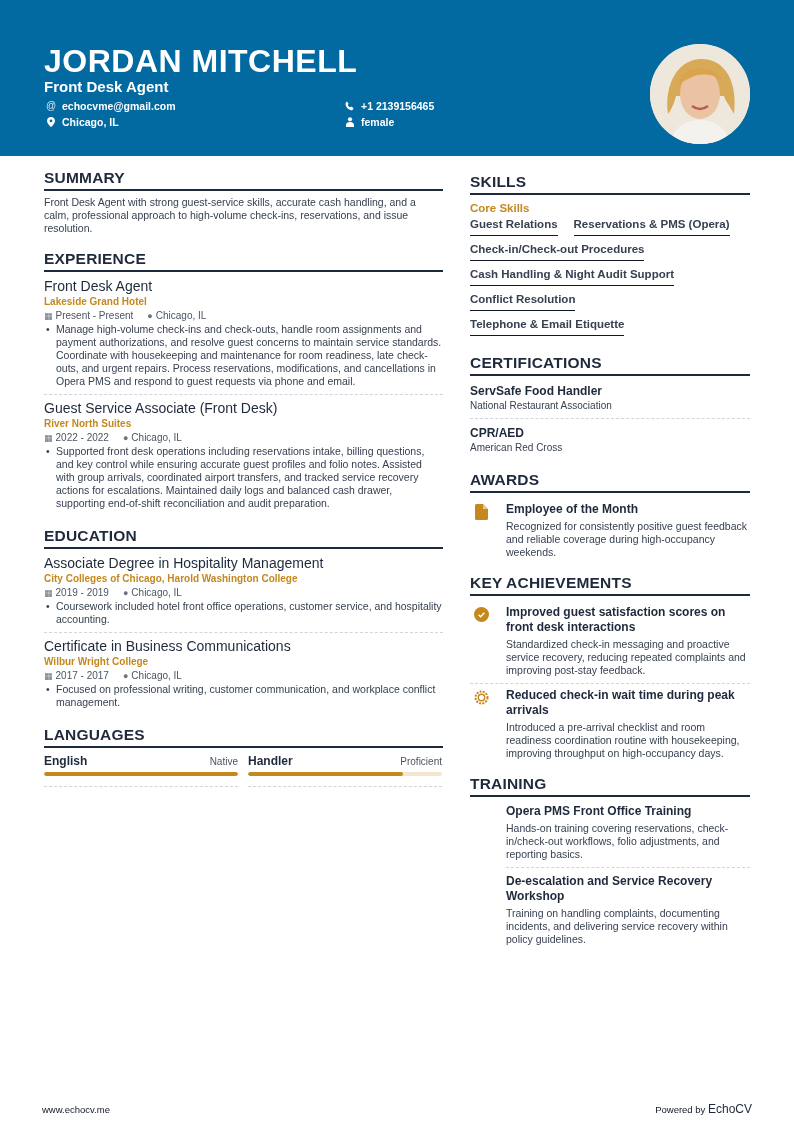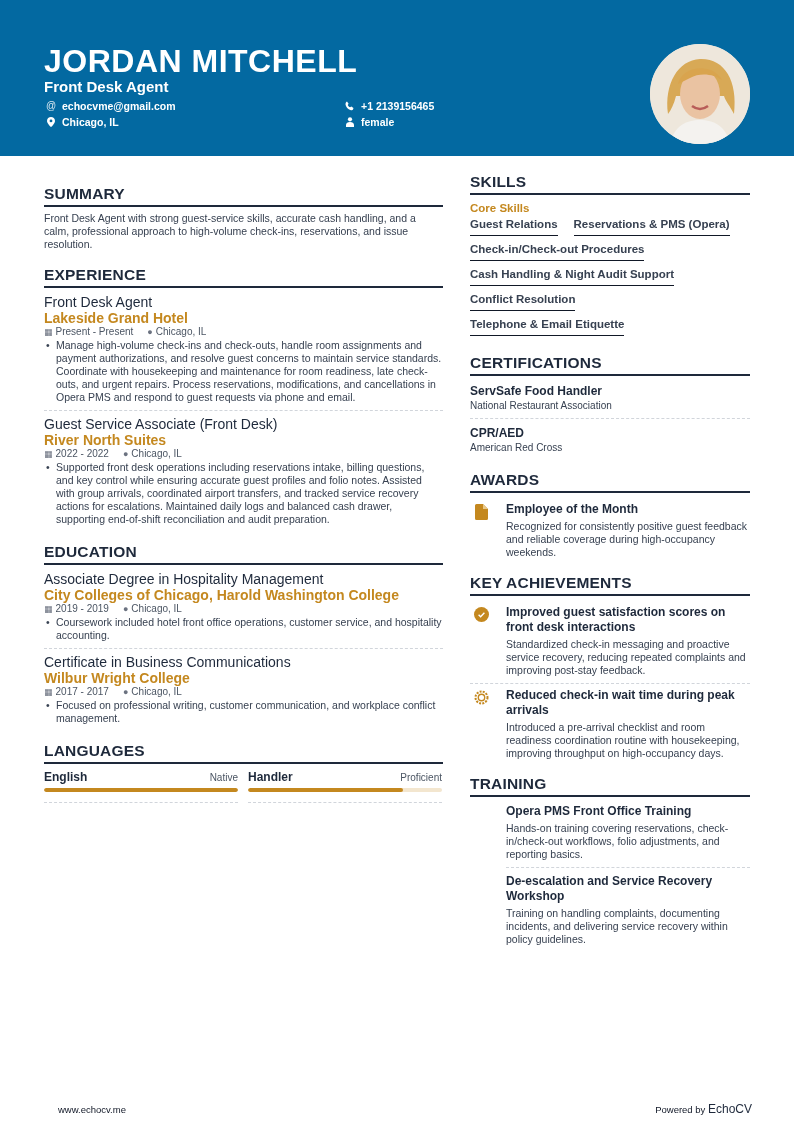--- a/index.html
+++ b/index.html
@@ -7,31 +7,31 @@
   body { font-family: "Liberation Sans", "DejaVu Sans", sans-serif; color: #1f2937; position: relative; overflow: hidden; }
 
   .header { position: absolute; left: 0; top: 0; width: 794px; height: 156px; background: #0369a1; color: #fff; }
   .name { position: absolute; left: 44px; top: 42px; font-size: 32px; font-weight: 700; letter-spacing: 0.5px; line-height: 38px; }
   .title { position: absolute; left: 44px; top: 78px; font-size: 15px; font-weight: 700; line-height: 18px; }
   .contact { position: absolute; font-size: 10.5px; font-weight: 700; line-height: 14px; display: flex; align-items: center; gap: 6px; }
   .contact .ic { width: 10px; height: 10px; display: inline-flex; align-items: center; justify-content: center; }
   .photo { position: absolute; left: 650px; top: 44px; width: 100px; height: 100px; border-radius: 50%; overflow: hidden;
            background: radial-gradient(circle at 50% 45%, #e8c7a8 0 22%, #d9a55a 23% 40%, #f0e9e0 41% 100%); }
 
-  .col-left { position: absolute; left: 44px; top: 184px; width: 399px; }
+  .col-left { position: absolute; left: 44px; top: 168px; width: 399px; }
   .col-right { position: absolute; left: 470px; top: 172px; width: 280px; }
 
   .sec-title { font-size: 15.5px; font-weight: 700; color: #1e293b; line-height: 20px; border-bottom: 2px solid #1e293b; padding-bottom: 1px; margin-bottom: 5px; letter-spacing: 0.2px; }
   .para { font-size: 10.5px; line-height: 13px; color: #374151; }
   .section { margin-bottom: 14px; }
 
   .job { padding-bottom: 6px; }
   .job + .job { border-top: 1px dashed #d1d5db; padding-top: 4px; }
   .job-role { font-size: 14px; color: #1e293b; line-height: 18px; }
-  .job-org { font-size: 14px; font-weight: 700; color: #C4881F; line-height: 14px; }
+  .job-org { font-size: 10px; font-weight: 700; color: #C4881F; line-height: 14px; }
   .job-meta { font-size: 10px; color: #4b5563; line-height: 13px; display: flex; gap: 14px; }
   .job-meta span.ic { color: #6b7280; margin-right: 3px; font-size: 9px; }
   .bullets { list-style: none; }
   .bullets li { font-size: 10.5px; line-height: 13px; color: #374151; padding-left: 12px; position: relative; }
   .bullets li::before { content: "\2022"; position: absolute; left: 2px; top: 0; }
 
   .langs { display: flex; gap: 10px; }
   .lang { width: 194px; }
   .lang-head { display: flex; justify-content: space-between; align-items: baseline; line-height: 16px; }
   .lang-name { font-size: 12px; font-weight: 700; color: #1e293b; }
@@ -53,21 +53,21 @@
   .ach + .ach { border-top: 1px dashed #d1d5db; }
   .ach-ic { width: 22px; flex: none; display: flex; justify-content: center; padding-top: 2px; }
   .ach-title { font-size: 12px; font-weight: 700; color: #1e293b; line-height: 15px; }
   .ach-desc { font-size: 10.5px; color: #374151; line-height: 13px; margin-top: 3px; }
 
   .train { padding: 2px 0 6px; margin-left: 36px; }
   .train + .train { border-top: 1px dashed #d1d5db; padding-top: 6px; }
   .train-title { font-size: 12px; font-weight: 700; color: #1e293b; line-height: 15px; }
   .train-desc { font-size: 10.5px; color: #374151; line-height: 13px; margin-top: 3px; }
 
-  .footer-left { position: absolute; left: 42px; top: 1104px; font-size: 9.5px; color: #111827; margin-left: 16px; }
+  .footer-left { position: absolute; left: 42px; top: 1104px; font-size: 9.5px; color: #111827; }
   .footer-right { position: absolute; right: 42px; top: 1102px; font-size: 9.5px; color: #111827; }
   .footer-right .brand { font-size: 12px; color: #1e293b; }
 </style>
 </head>
 <body>
 
 <div class="header">
   <div class="name">JORDAN MITCHELL</div>
   <div class="title">Front Desk Agent</div>
 

